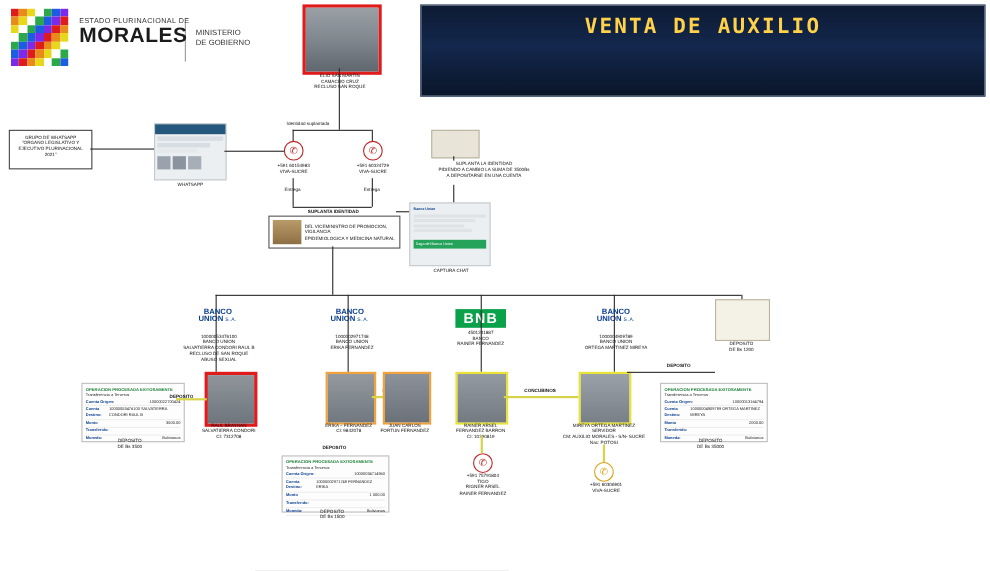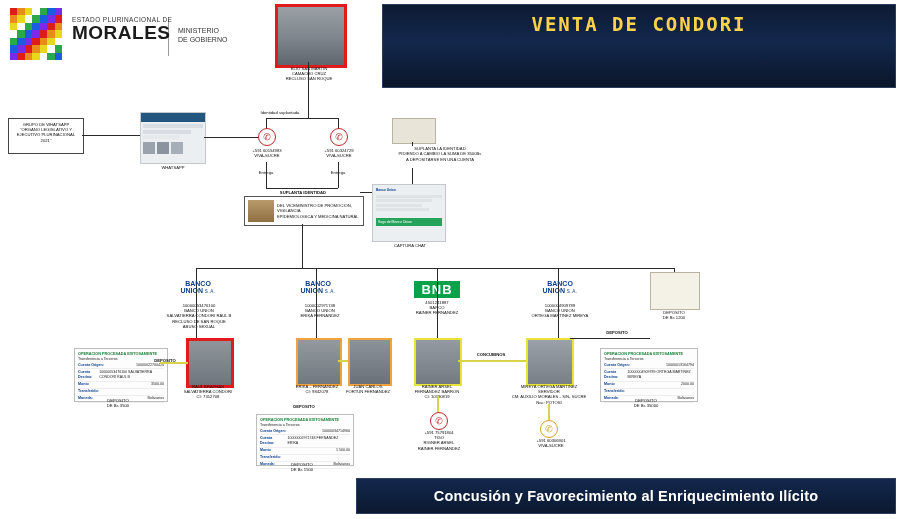--- a/index.html
+++ b/index.html
@@ -115,21 +115,21 @@
   <div class="abs bol-text">
     <div class="bol-sub">ESTADO PLURINACIONAL DE</div>
     <div class="bol-main">MORALES</div>
   </div>
   <div class="abs min-text">
     <div>MINISTERIO</div>
     <div>DE GOBIERNO</div>
   </div>
 
   <div class="abs title-panel">
-    <div class="title-l2">VENTA DE CONDORI</div>
+    <div class="title-l2">VENTA DE AUXILIO</div>
   </div>
 
   <div class="abs pcard red-frame" style="left:275px;top:4px;width:66px;height:58px;">
     <div class="photo" style="width:100%;height:100%;background:linear-gradient(180deg,#9aa0a6 0%,#7d848b 55%,#5f666d 100%);"></div>
   </div>
   <div class="abs" style="left:268px;top:66px;width:82px;">
     <div class="lbl">ELIO SAN MARTIN</div>
     <div class="lbl">CAMACHO CRUZ</div>
     <div class="lbl">RECLUSO SAN ROQUE</div>
   </div>
@@ -429,17 +429,14 @@
 
   <div class="abs" style="left:540px;top:420px;">
     <div class="phone-ic" style="border-color:#d8a21a;color:#d8a21a;">✆</div>
   </div>
   <div class="ln-y" style="left:548px;top:404px;width:1.5px;height:16px;"></div>
   <div class="abs lbl" style="left:520px;top:438px;width:62px;">
     <div>+591 60306901</div>
     <div>VIVA-SUCRE</div>
   </div>
 
-  <div class="abs footer">
-    <span>Concusión y Favorecimiento al Enriquecimiento Ilícito</span>
-  </div>
 
 </div>
 
 </body></html>

